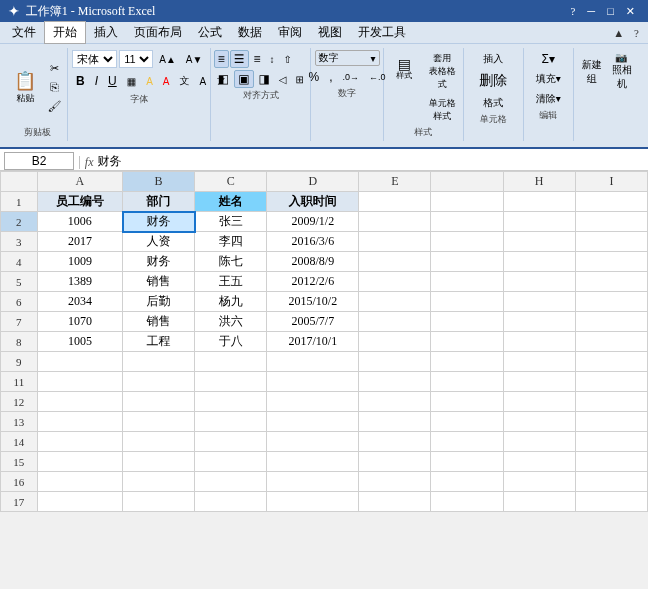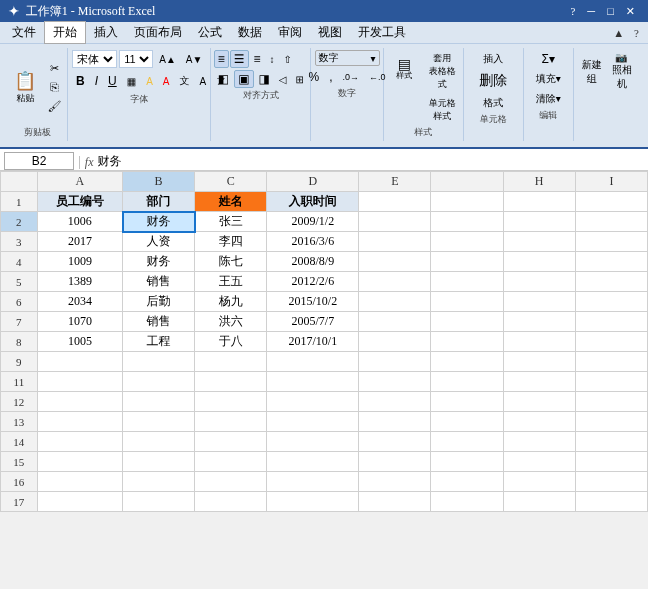--- a/index.html
+++ b/index.html
@@ -374,21 +374,21 @@
           <th>H</th>
           <th>I</th>
         </tr>
       </thead>
       <tbody>
 
         <tr>
           <td class="row-header">1</td>
           <td class="data-cell header-row" style="font-weight:bold;background:#dce6f1;">员工编号</td>
           <td class="data-cell header-row" style="font-weight:bold;background:#dce6f1;">部门</td>
-          <td class="data-cell header-row" style="font-weight:bold;background:#f97316;">姓名</td>
+          <td class="data-cell header-row" style="font-weight:bold;background:#7dd3fc;">姓名</td>
           <td class="data-cell header-row" style="font-weight:bold;background:#dce6f1;">入职时间</td>
           <td class="data-cell"></td>
           <td class="data-cell"></td>
           <td class="data-cell"></td>
           <td class="data-cell"></td>
         </tr>
 
         <tr>
           <td class="row-header row-header-selected">2</td>
           <td class="data-cell">1006</td>

